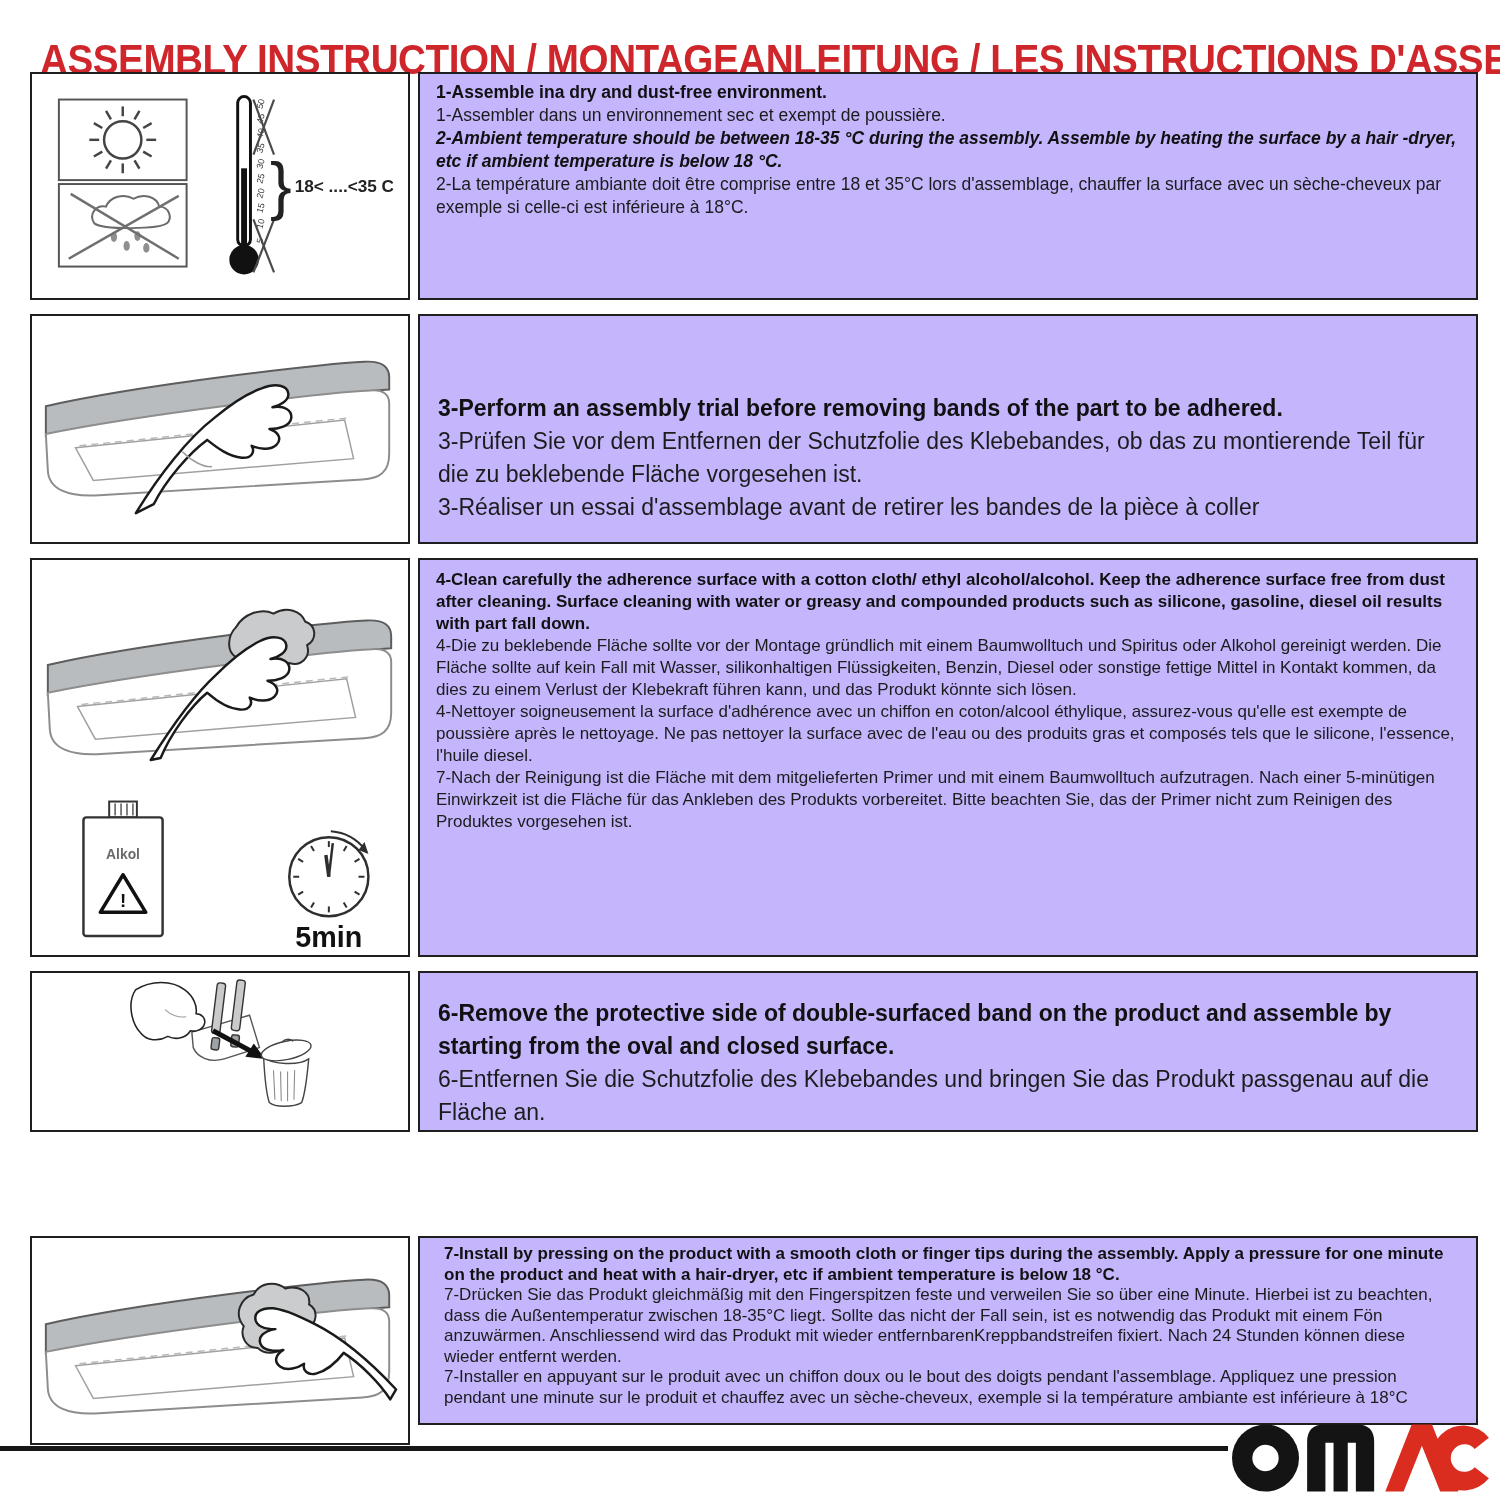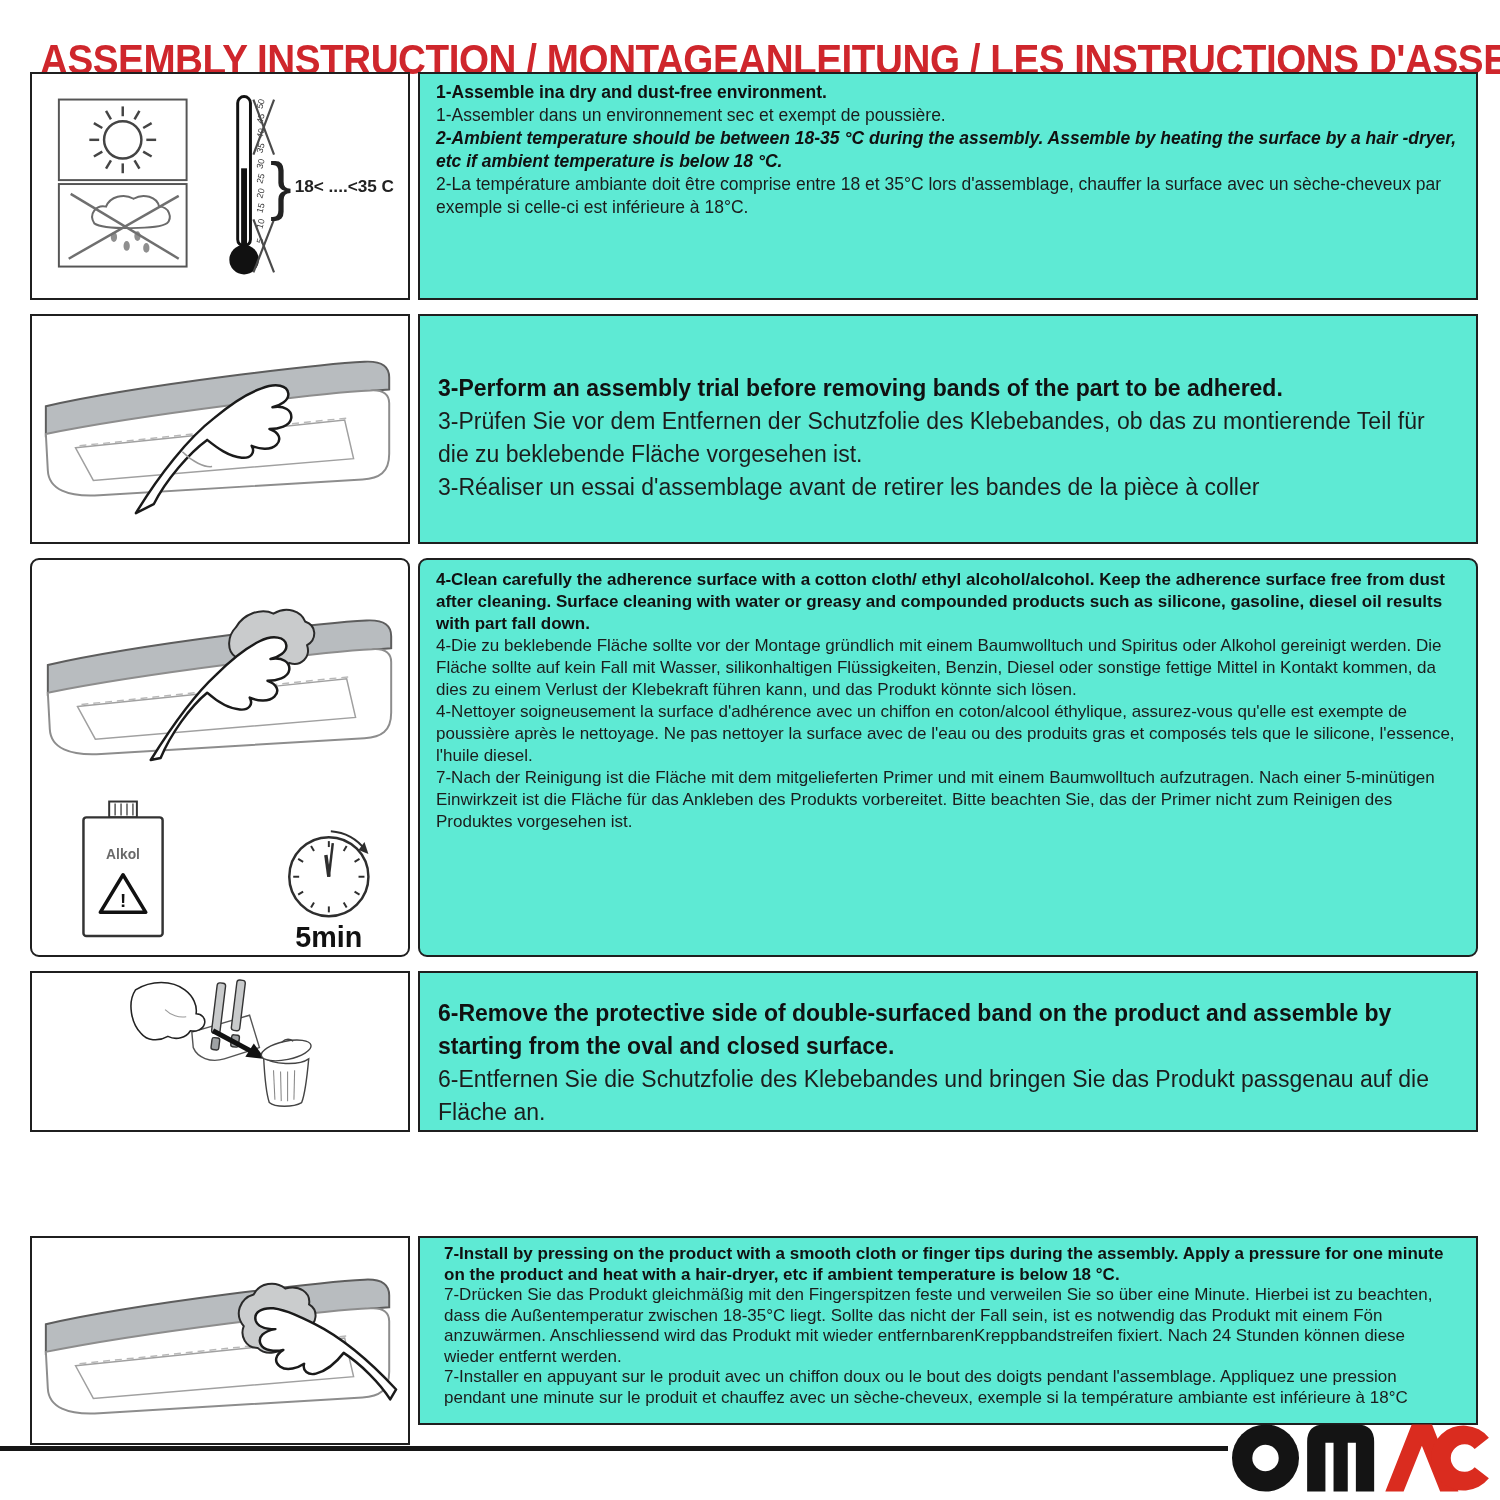--- a/index.html
+++ b/index.html
@@ -2,34 +2,34 @@
 <html><head>
 <meta charset="utf-8">
 <style>
   html,body{margin:0;padding:0;background:#ffffff;}
   .page{position:relative;width:1500px;height:1500px;background:#fff;
         font-family:"Liberation Sans","DejaVu Sans",sans-serif;color:#1c1c1c;overflow:hidden;}
   .title{position:absolute;left:40px;top:8px;font-size:42px;line-height:48px;font-weight:700;
          color:#cf262c;white-space:nowrap;transform:scaleX(0.92);transform-origin:left center;
          letter-spacing:-0.5px;}
   .illus-box{position:absolute;left:30px;width:380px;border:2px solid #1f1f1f;background:#fff;box-sizing:border-box;}
-  .text-box{position:absolute;left:418px;width:1060px;border:2px solid #1f1f1f;background:#5eead4;
+  .text-box{position:absolute;left:418px;width:1060px;border:2px solid #1f1f1f;background:#c4b5fd;
             box-sizing:border-box;overflow:hidden;}
   .text-box p{margin:0;}
   .text-box p.b{font-weight:700;color:#111;}
   .r1{top:72px;height:228px;}
   .r2{top:314px;height:230px;}
-  .r3{top:558px;height:399px;border-radius:9px;}
+  .r3{top:558px;height:399px;}
   .r4{top:971px;height:161px;}
   .r5l{top:1236px;height:209px;}
   .r5t{top:1236px;height:189px;}
   .t-sm{padding:7px 16px;font-size:17.5px;line-height:23px;}
   .t-md{padding:9px 16px;font-size:17px;line-height:22px;}
   .t-lg{padding:14px 18px;font-size:23px;line-height:33px;}
-  .t-lg.pt2{padding-top:56px;}
+  .t-lg.pt2{padding-top:76px;}
   .t-lg.pt4{padding-top:24px;}
   .t-f5{padding:6px 24px;font-size:17px;line-height:20.5px;}
   .gap{margin-top:22px;font-style:italic;}
   .illus-box svg{display:block;width:100%;height:100%;}
   .footer-rule{position:absolute;left:0;top:1446px;width:1228px;height:5px;background:#161616;}
   .logo{position:absolute;left:1232px;top:1415px;width:264px;height:82px;}
   .hidden-defs{position:absolute;width:0;height:0;overflow:hidden;}
   text{font-family:"Liberation Sans","DejaVu Sans",sans-serif;}
 </style>
 </head>

